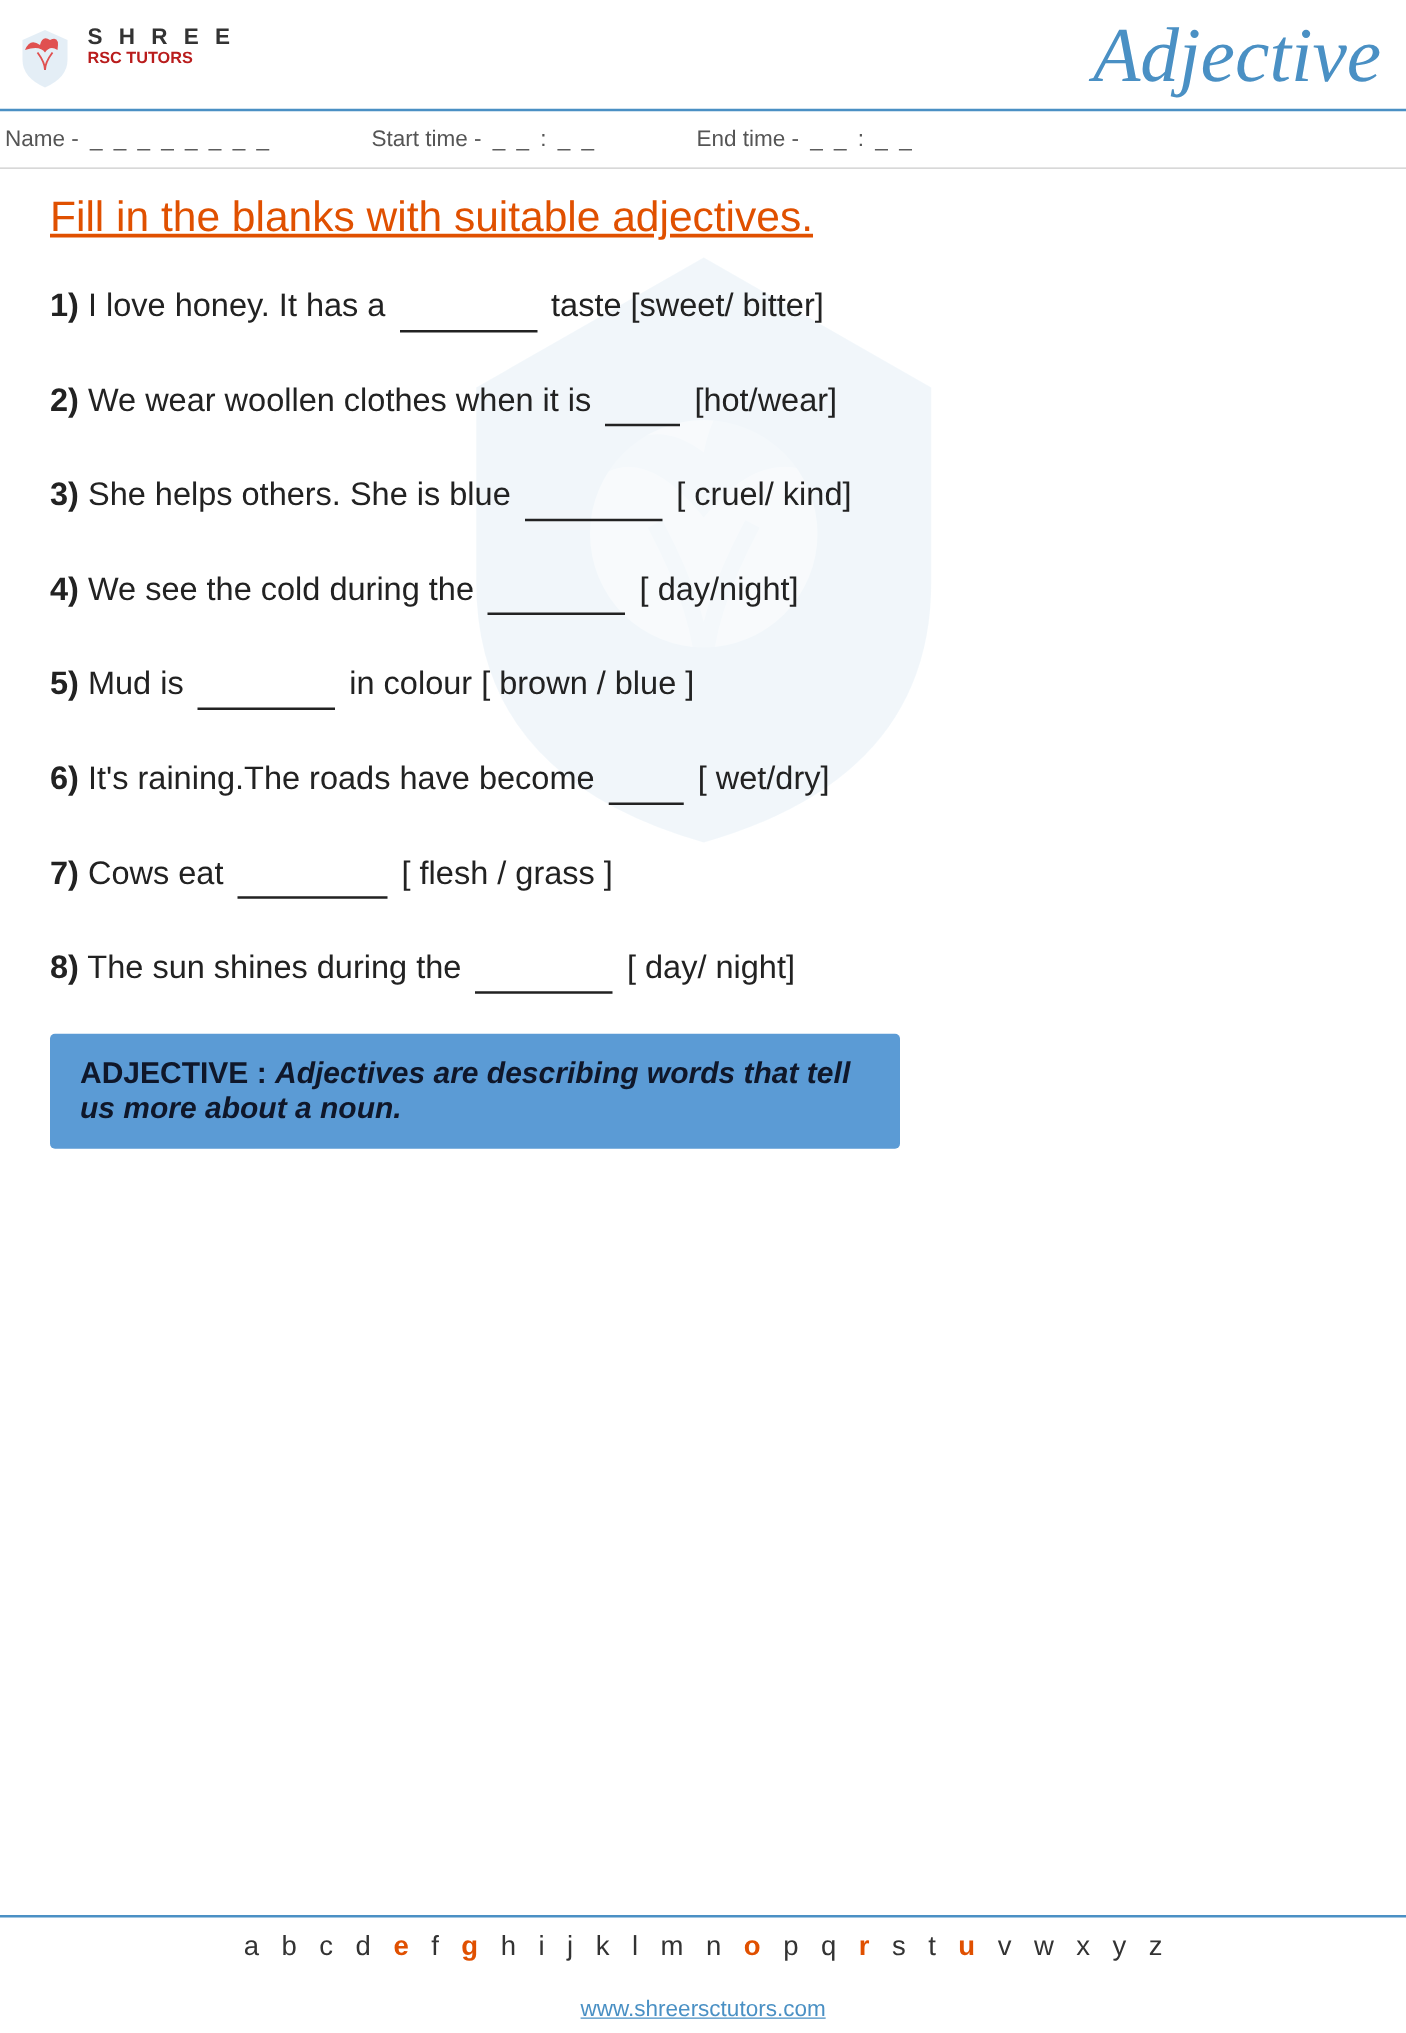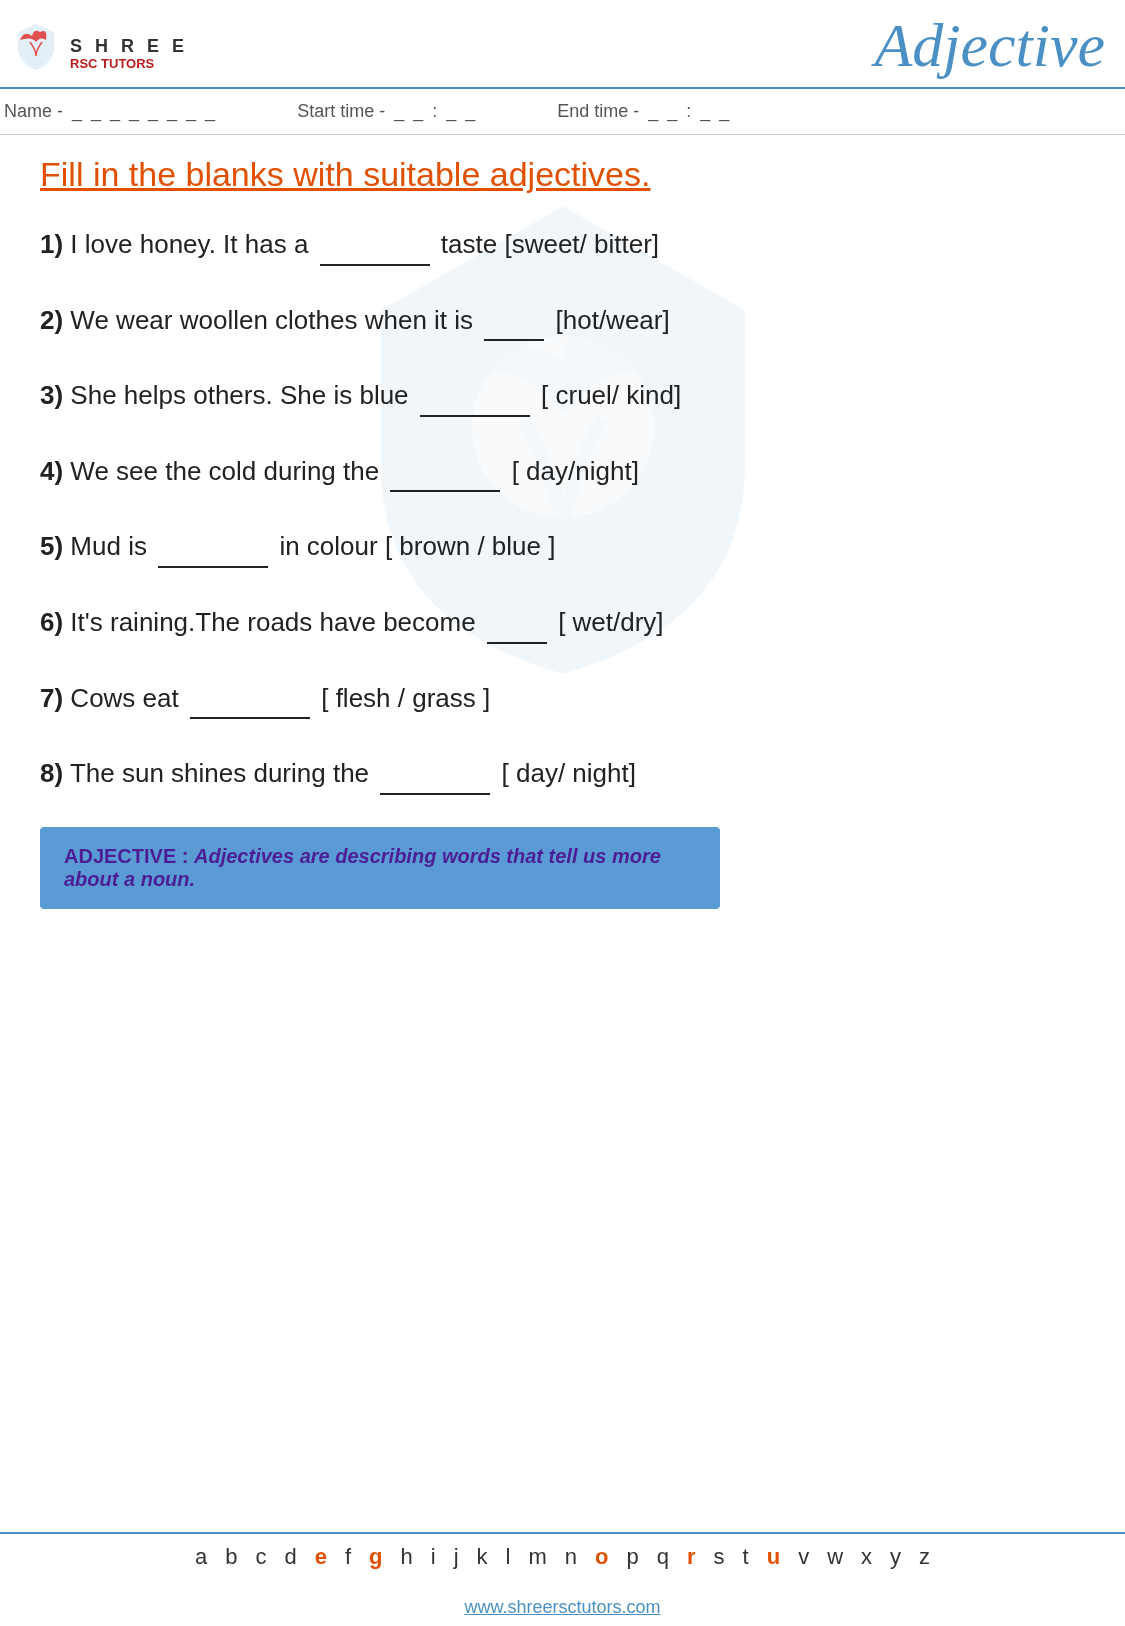--- a/index.html
+++ b/index.html
@@ -16,21 +16,21 @@
     .header {
       display: flex;
       align-items: center;
       justify-content: space-between;
       padding: 10px 20px 6px 10px;
       border-bottom: 2px solid #4a90c4;
     }
 
     .logo-area {
       display: flex;
-      align-items: flex-end;
+      align-items: flex-start;
       gap: 8px;
     }
 
     .logo-icon {
       width: 52px;
       height: 52px;
     }
 
     .logo-text {
       display: flex;
@@ -121,25 +121,25 @@
       min-width: 60px;
     }
 
     .blank-lg {
       min-width: 110px;
     }
 
     
     .def-box {
       background: #5b9bd5;
-      color: #4c1d95;
+      color: #0f172a;
       padding: 18px 24px;
       margin: 10px 0 18px 0;
       border-radius: 4px;
-      font-size: 20px;
+      font-size: 24px;
       max-width: 680px;
     }
 
     .def-box .def-label {
       font-weight: 900;
       font-style: normal;
     }
 
     .def-box .def-text {
       font-style: italic;

